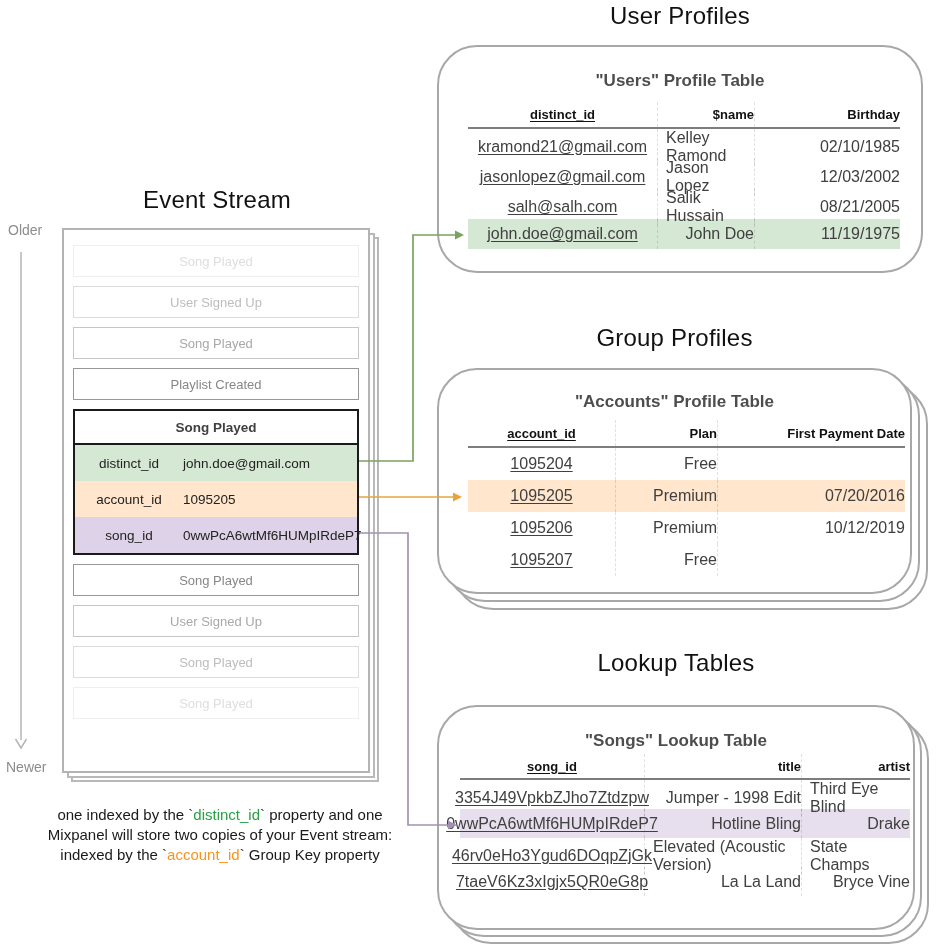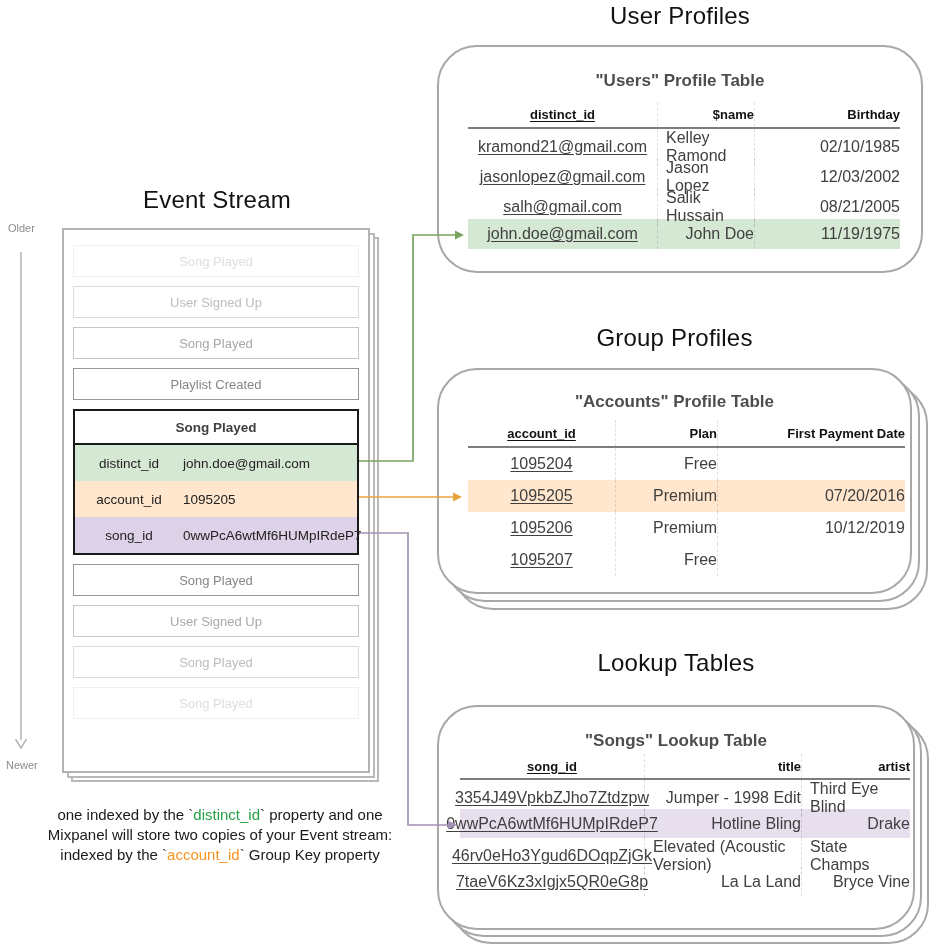--- a/index.html
+++ b/index.html
@@ -55,21 +55,21 @@
     height:36px;display:grid;grid-template-columns:108px 1fr;align-items:center;
     font-size:13.5px;color:#222;
   }
   .exp-key{text-align:center;}
   .exp-val{text-align:left;}
   .hl-green{background:var(--green-fill);}
   .hl-orange{background:var(--orange-fill);}
   .hl-purple{background:var(--purple-fill);}
 
   
-  .timeline-label{position:absolute;font-size:11px;color:#8c8c8c;}
+  .timeline-label{position:absolute;font-size:14px;color:#8c8c8c;}
 
   
   .card-ghost{position:absolute;background:#fff;border:2px solid var(--card-border);
     border-radius:40px;box-sizing:border-box;}
   .card{
     position:absolute;background:#fff;border:2px solid var(--card-border);
     border-radius:40px;box-sizing:border-box;
   }
   .table-title{
     text-align:center;font-weight:bold;font-size:17px;color:#4d4d4d;
@@ -194,21 +194,21 @@
           </div>
         <div class="tcell c-l sep">
             <span>Jason Lopez</span>
           </div>
         <div class="tcell c-l">
             <span>12/03/2002</span>
           </div>
       </div>
       <div class="trow">
         <div class="tcell c-id sep">
-            <span class="u">salh@gmail.com</span>
+            <span class="u">salh@salh.com</span>
           </div>
         <div class="tcell c-l sep">
             <span>Salik Hussain</span>
           </div>
         <div class="tcell c-l">
             <span>08/21/2005</span>
           </div>
       </div>
       <div class="trow row-green">
         <div class="tcell c-id sep">

